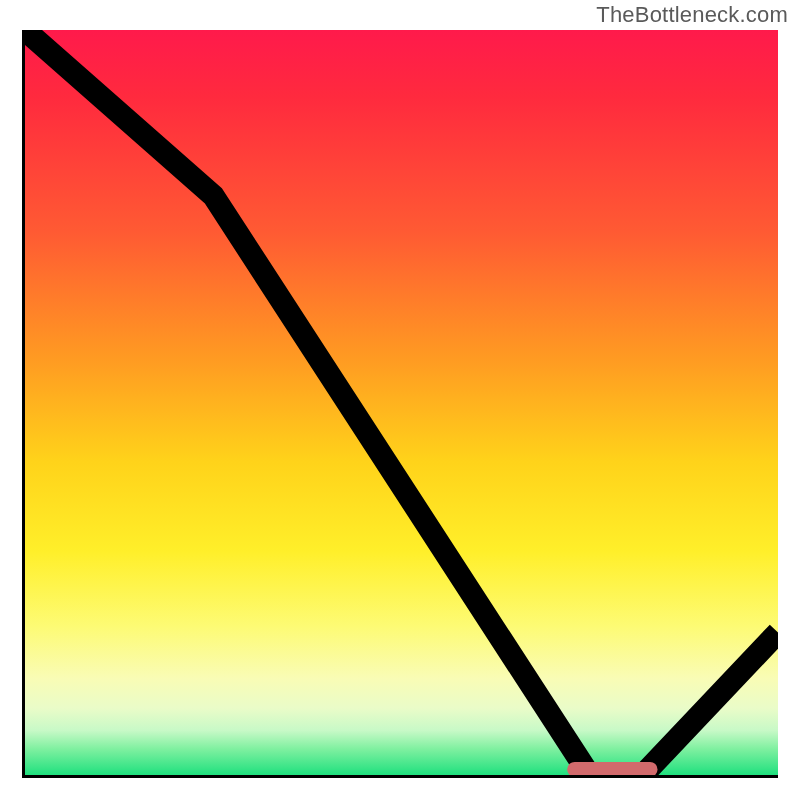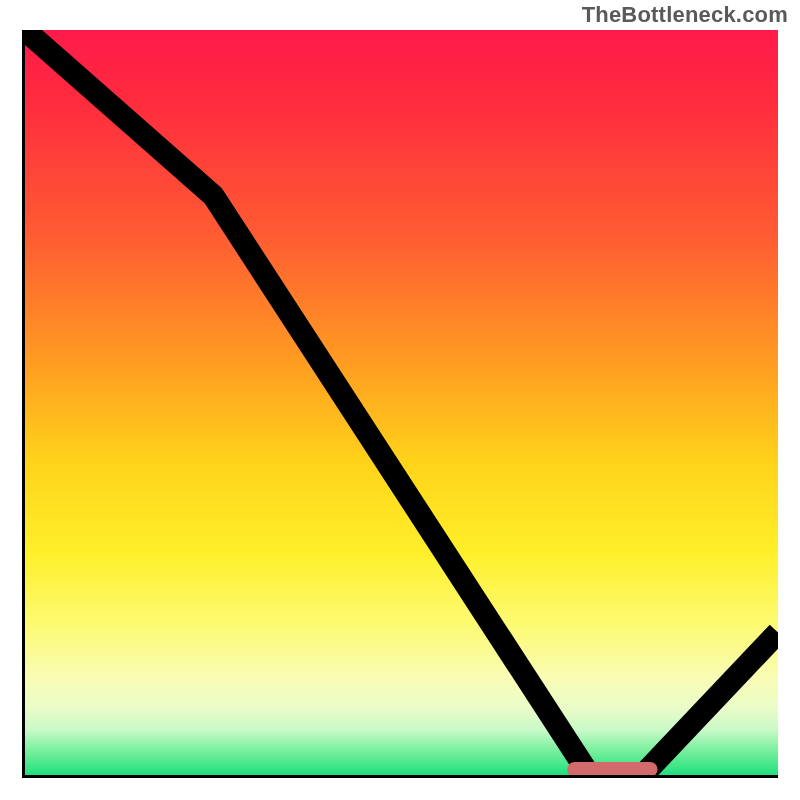--- a/index.html
+++ b/index.html
@@ -14,21 +14,21 @@
     position: relative;
     width: 800px;
     height: 800px;
   }
   .attribution {
     position: absolute;
     top: 2px;
     right: 12px;
     font-family: Arial, Helvetica, sans-serif;
     font-size: 22px;
-    font-weight: 700;
+    font-weight: 400;
     color: #5a5a5a;
     letter-spacing: 0.2px;
   }
   .plot-area {
     position: absolute;
     left: 22px;
     top: 30px;
     width: 756px;
     height: 748px;
     border-left: 3px solid #000;

